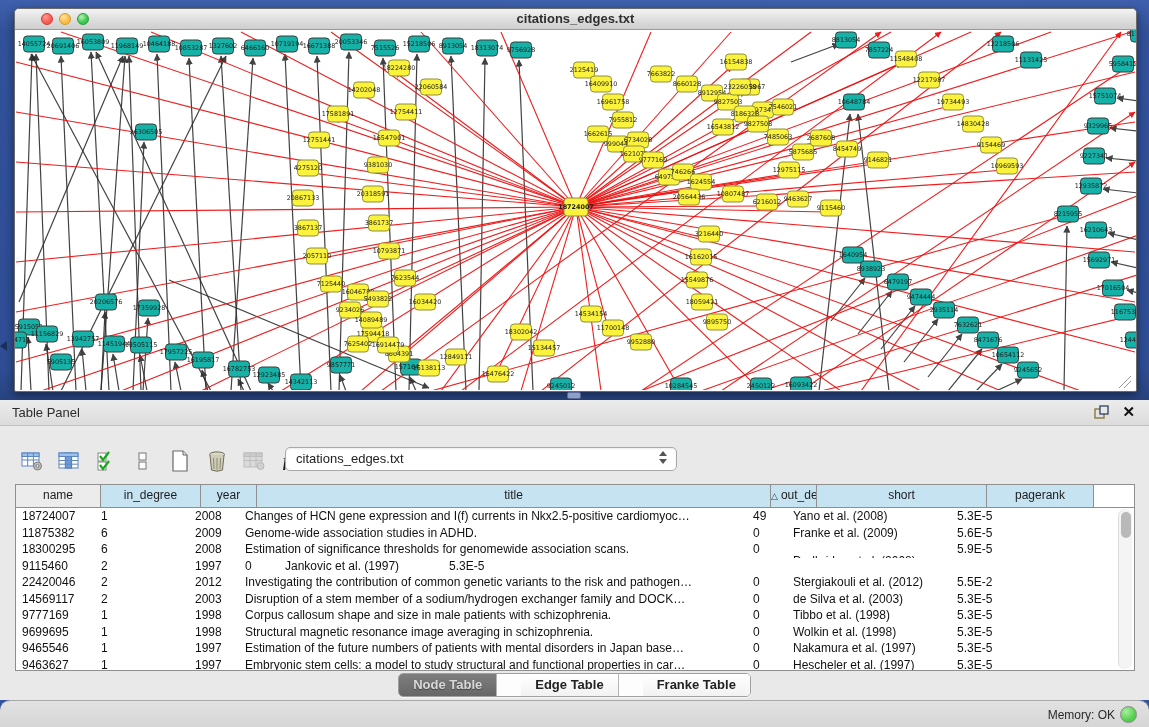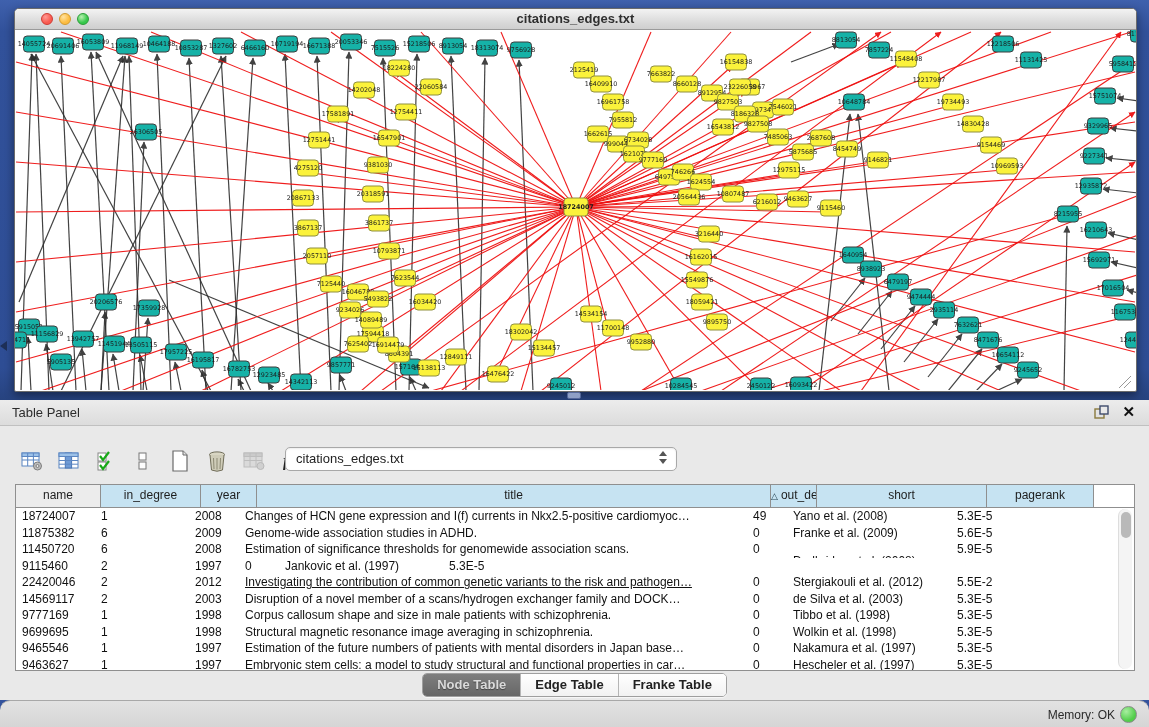--- a/index.html
+++ b/index.html
@@ -58,21 +58,21 @@
   .hcell.local{background:#ececec;}
   .sort-glyph{font-size:9px;margin-right:3px;color:#1d3b4a;}
   .trow{display:flex;height:16.5px;font-size:12px;color:#111;}
   .tcell{box-sizing:border-box;padding-left:6px;overflow:hidden;white-space:nowrap;line-height:16.5px;}
   #vscroll{position:absolute;right:2px;top:24px;width:13px;height:160px;background:#f4f4f4;
     border-left:1px solid #ddd;border-radius:7px;}
   #vthumb{position:absolute;left:1.5px;top:3px;width:10px;height:26px;background:#b9b9b9;border-radius:6px;}
   
   #tabs{position:absolute;left:0;right:0;top:273px;display:flex;justify-content:center;}
   .tabbar{display:flex;border:1px solid #9f9f9f;border-radius:5px;overflow:hidden;background:#fdfdfd;
-    box-shadow:0 1px 1px rgba(255,255,255,.7);}
+    box-shadow:0 1px 1px rgba(255,255,255,.7);gap:24px;}
   .tab{padding:2px 14px;font-size:13px;font-weight:bold;color:#222;height:18px;line-height:18px;
     border-right:1px solid #b5b5b5;background:linear-gradient(180deg,#ffffff,#f2f2f2);}
   .tab:last-child{border-right:none;}
   .tab.active{background:linear-gradient(180deg,#7e7e7e,#676767);color:#dadada;text-shadow:0 1px 1px rgba(0,0,0,.4);}
   
   #status-bar{position:absolute;left:0;top:700px;width:1149px;height:39px;
     background:linear-gradient(180deg,#e2e2e2,#cfcfcf);border-top:1px solid #a8a8a8;box-sizing:border-box;border-radius:10px;}
   #mem-label{position:absolute;right:34px;top:7px;font-size:12px;color:#2a2a2a;}
   #mem-dot{position:absolute;right:12px;top:5px;width:15px;height:15px;border-radius:50%;
     background:radial-gradient(circle at 35% 30%,#a8eea0,#52ce4b 65%);border:1px solid #8a8a8a;}
@@ -922,50 +922,50 @@
         <div class="trow">
           <div class="tcell" style="width: 79px;">11875382</div>
           <div class="tcell" style="width: 94px;">6</div>
           <div class="tcell" style="width: 50px;">2009</div>
           <div class="tcell" style="width: 508px;">Genome-wide association studies in ADHD.</div>
           <div class="tcell" style="width: 40px;">0</div>
           <div class="tcell" style="width: 164px;">Franke et al. (2009)</div>
           <div class="tcell" style="width: 101px;">5.6E-5</div>
         </div>
         <div class="trow">
-          <div class="tcell" style="width: 79px;">11450720</div>
+          <div class="tcell" style="width: 79px;">18300295</div>
           <div class="tcell" style="width: 94px;">6</div>
           <div class="tcell" style="width: 50px;">2008</div>
           <div class="tcell" style="width: 508px;">Estimation of significance thresholds for genomewide association scans.</div>
           <div class="tcell" style="width: 40px;">0</div>
           <div class="tcell" style="width: 164px; margin-top: 12px;">Dudbridge et al. (2008)</div>
           <div class="tcell" style="width: 101px;">5.9E-5</div>
         </div>
         <div class="trow">
           <div class="tcell" style="width: 79px;">9115460</div>
           <div class="tcell" style="width: 94px;">2</div>
           <div class="tcell" style="width: 50px;">1997</div>
           <div class="tcell" style="width: 40px;">0</div>
           <div class="tcell" style="width: 164px;">Jankovic et al. (1997)</div>
           <div class="tcell" style="width: 101px;">5.3E-5</div>
         </div>
         <div class="trow">
           <div class="tcell" style="width: 79px;">22420046</div>
           <div class="tcell" style="width: 94px;">2</div>
           <div class="tcell" style="width: 50px;">2012</div>
-          <div class="tcell" style="width: 508px; text-decoration: underline;">Investigating the contribution of common genetic variants to the risk and pathogen…</div>
+          <div class="tcell" style="width: 508px;">Investigating the contribution of common genetic variants to the risk and pathogen…</div>
           <div class="tcell" style="width: 40px;">0</div>
           <div class="tcell" style="width: 164px;">Stergiakouli et al. (2012)</div>
           <div class="tcell" style="width: 101px;">5.5E-2</div>
         </div>
         <div class="trow">
           <div class="tcell" style="width: 79px;">14569117</div>
           <div class="tcell" style="width: 94px;">2</div>
           <div class="tcell" style="width: 50px;">2003</div>
-          <div class="tcell" style="width: 508px;">Disruption of a novel member of a scans/hydrogen exchanger family and DOCK…</div>
+          <div class="tcell" style="width: 508px;">Disruption of a stem member of a sodium/hydrogen exchanger family and DOCK…</div>
           <div class="tcell" style="width: 40px;">0</div>
           <div class="tcell" style="width: 164px;">de Silva et al. (2003)</div>
           <div class="tcell" style="width: 101px;">5.3E-5</div>
         </div>
         <div class="trow">
           <div class="tcell" style="width: 79px;">9777169</div>
           <div class="tcell" style="width: 94px;">1</div>
           <div class="tcell" style="width: 50px;">1998</div>
           <div class="tcell" style="width: 508px;">Corpus callosum shape and size in male patients with schizophrenia.</div>
           <div class="tcell" style="width: 40px;">0</div>

